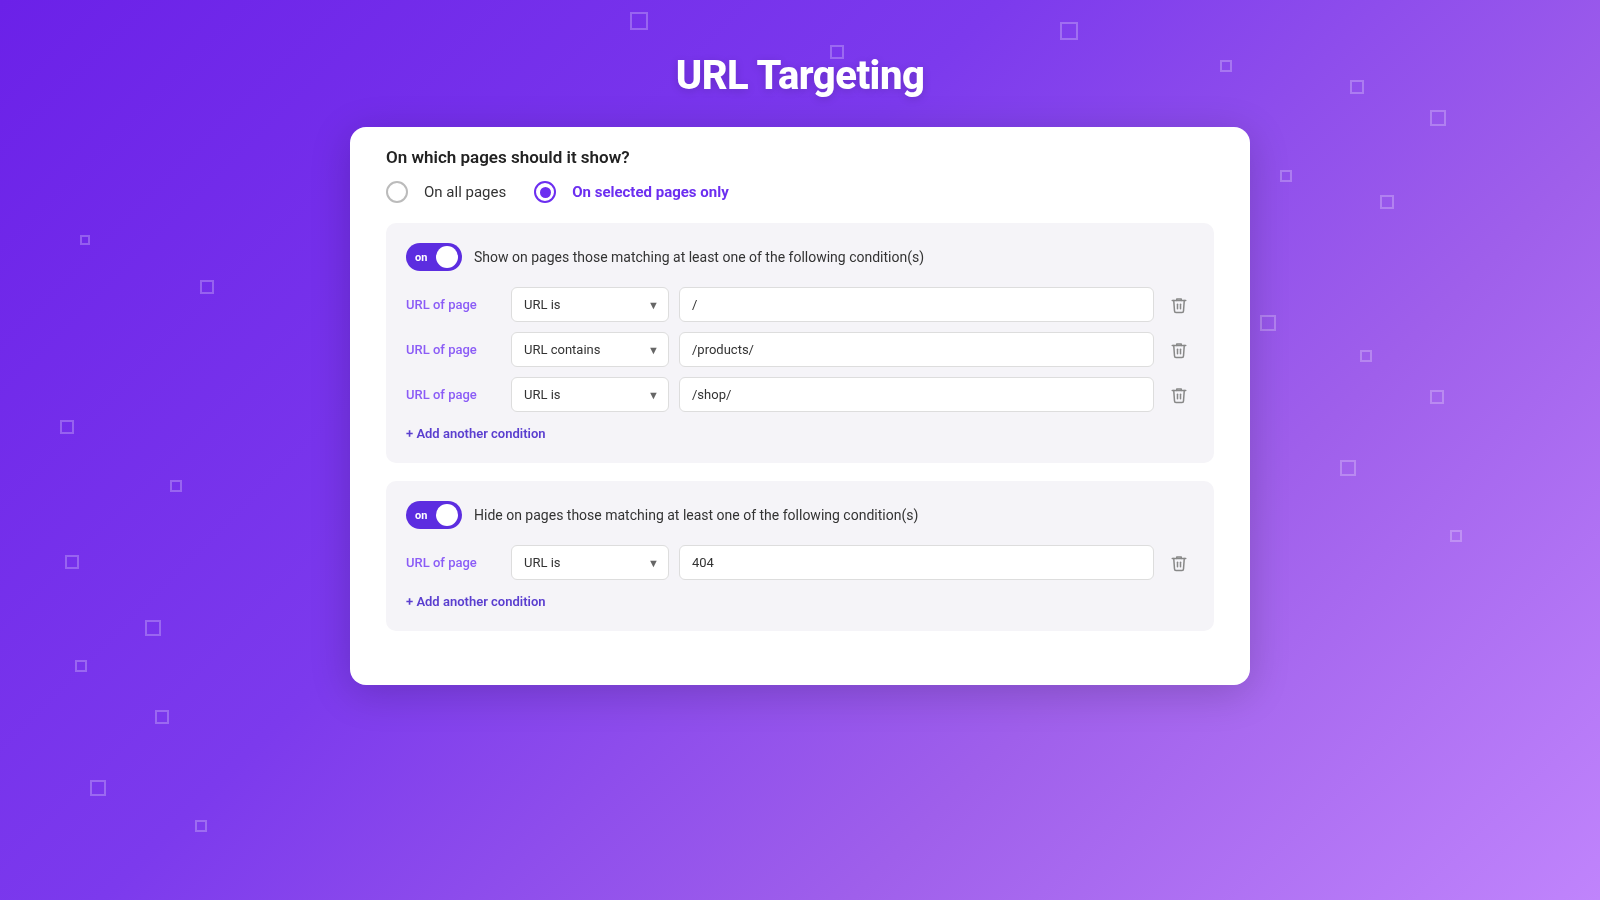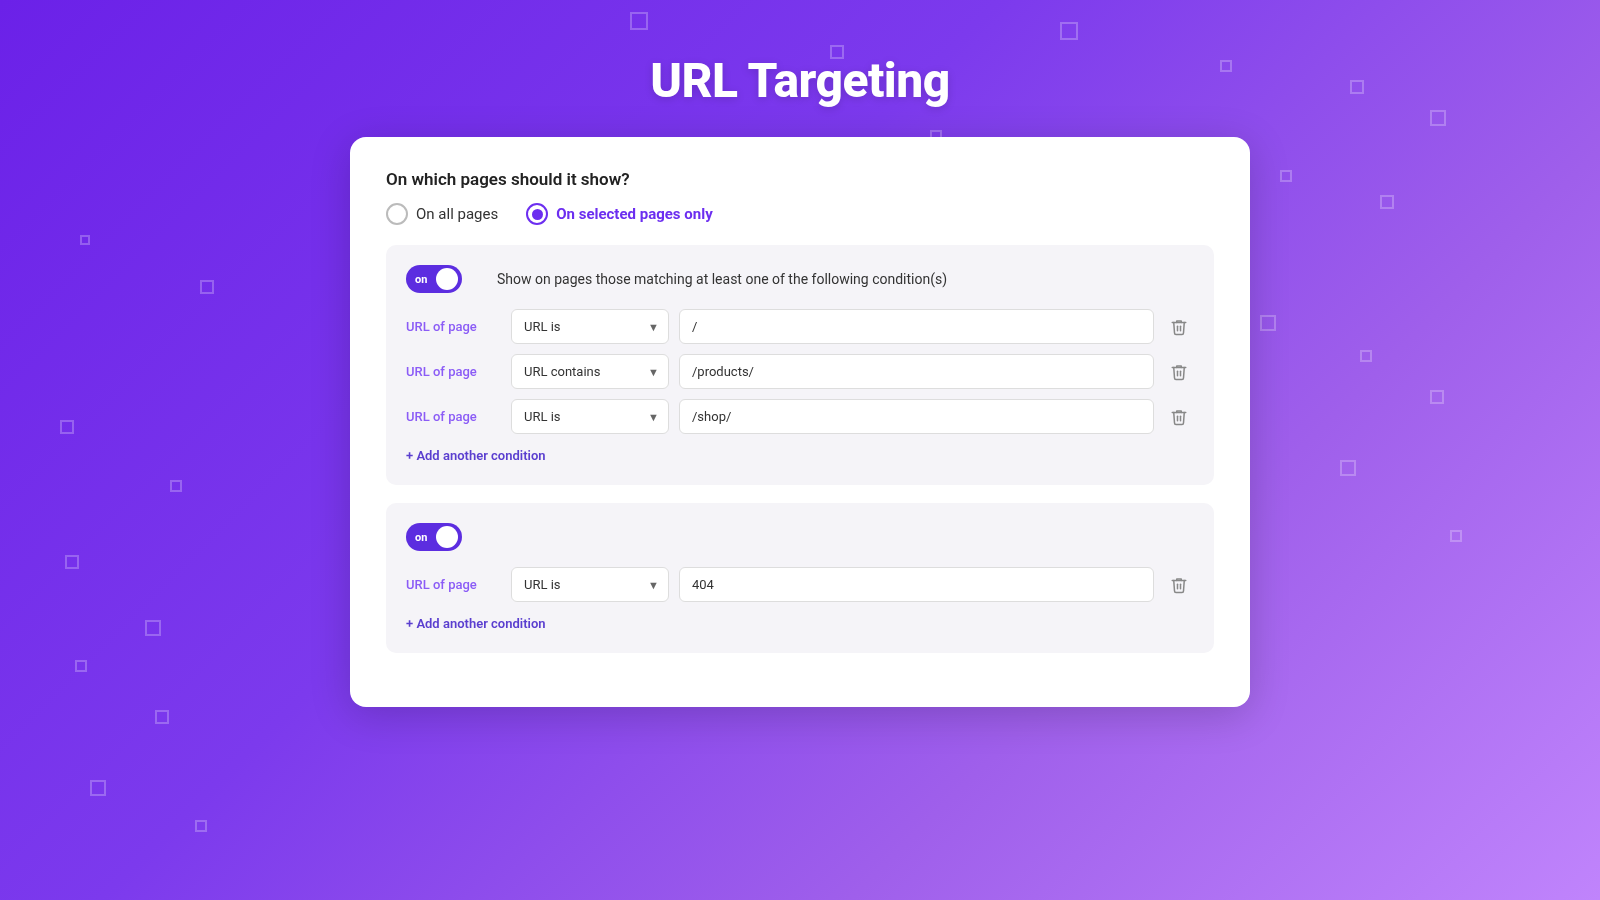--- a/index.html
+++ b/index.html
@@ -25,33 +25,33 @@
       overflow: hidden;
     }
     .bg-sq {
       position: absolute;
       border: 2px solid rgba(255,255,255,0.25);
       background: transparent;
     }
 
     .page-title {
       color: #fff;
-      font-size: 48px;
+      font-size: 40px;
       font-weight: 800;
       margin-top: 52px;
       margin-bottom: 28px;
       letter-spacing: -0.5px;
       z-index: 1;
       text-shadow: 0 2px 8px rgba(0,0,0,0.15);
     }
 
     .card {
       background: #fff;
       border-radius: 16px;
-      padding: 32px 36px 36px 36px;
+      padding: 20px 36px 36px 36px;
       width: 900px;
       z-index: 1;
       box-shadow: 0 8px 40px rgba(0,0,0,0.18);
     }
 
     .question-label {
       font-size: 17px;
       font-weight: 600;
       color: #222;
       margin-bottom: 14px;
@@ -60,21 +60,21 @@
     .radio-group {
       display: flex;
       align-items: center;
       gap: 28px;
       margin-bottom: 20px;
     }
 
     .radio-option {
       display: flex;
       align-items: center;
-      gap: 8px;
+      gap: 16px;
       cursor: pointer;
     }
 
     .radio-circle {
       width: 22px;
       height: 22px;
       border-radius: 50%;
       border: 2px solid #bbb;
       background: #fff;
       display: flex;
@@ -145,21 +145,20 @@
       width: 22px;
       height: 22px;
       border-radius: 50%;
       background: #fff;
     }
 
     .section-desc {
       font-size: 14px;
       color: #333;
       font-weight: 400;
-      margin-left: 23px;
     }
 
     .condition-row {
       display: flex;
       align-items: center;
       gap: 10px;
       margin-bottom: 10px;
     }
 
     .condition-label {
@@ -372,20 +371,21 @@
 
     <button class="add-condition-btn">+ Add another condition</button>
   </div>
 
   <div class="section-box">
     <div class="section-header">
       <div class="toggle">
         <span class="toggle-label">on</span>
         <div class="toggle-knob"></div>
       </div>
+      <span class="section-desc">Hide on pages those matching at least one of the following condition(s)</span>
     </div>
 
     
     <div class="condition-row">
       <span class="condition-label">URL of page</span>
       <div class="select-wrapper">
         <select class="condition-select">
           <option selected="">URL is</option>
           <option>URL contains</option>
           <option>URL starts with</option>

